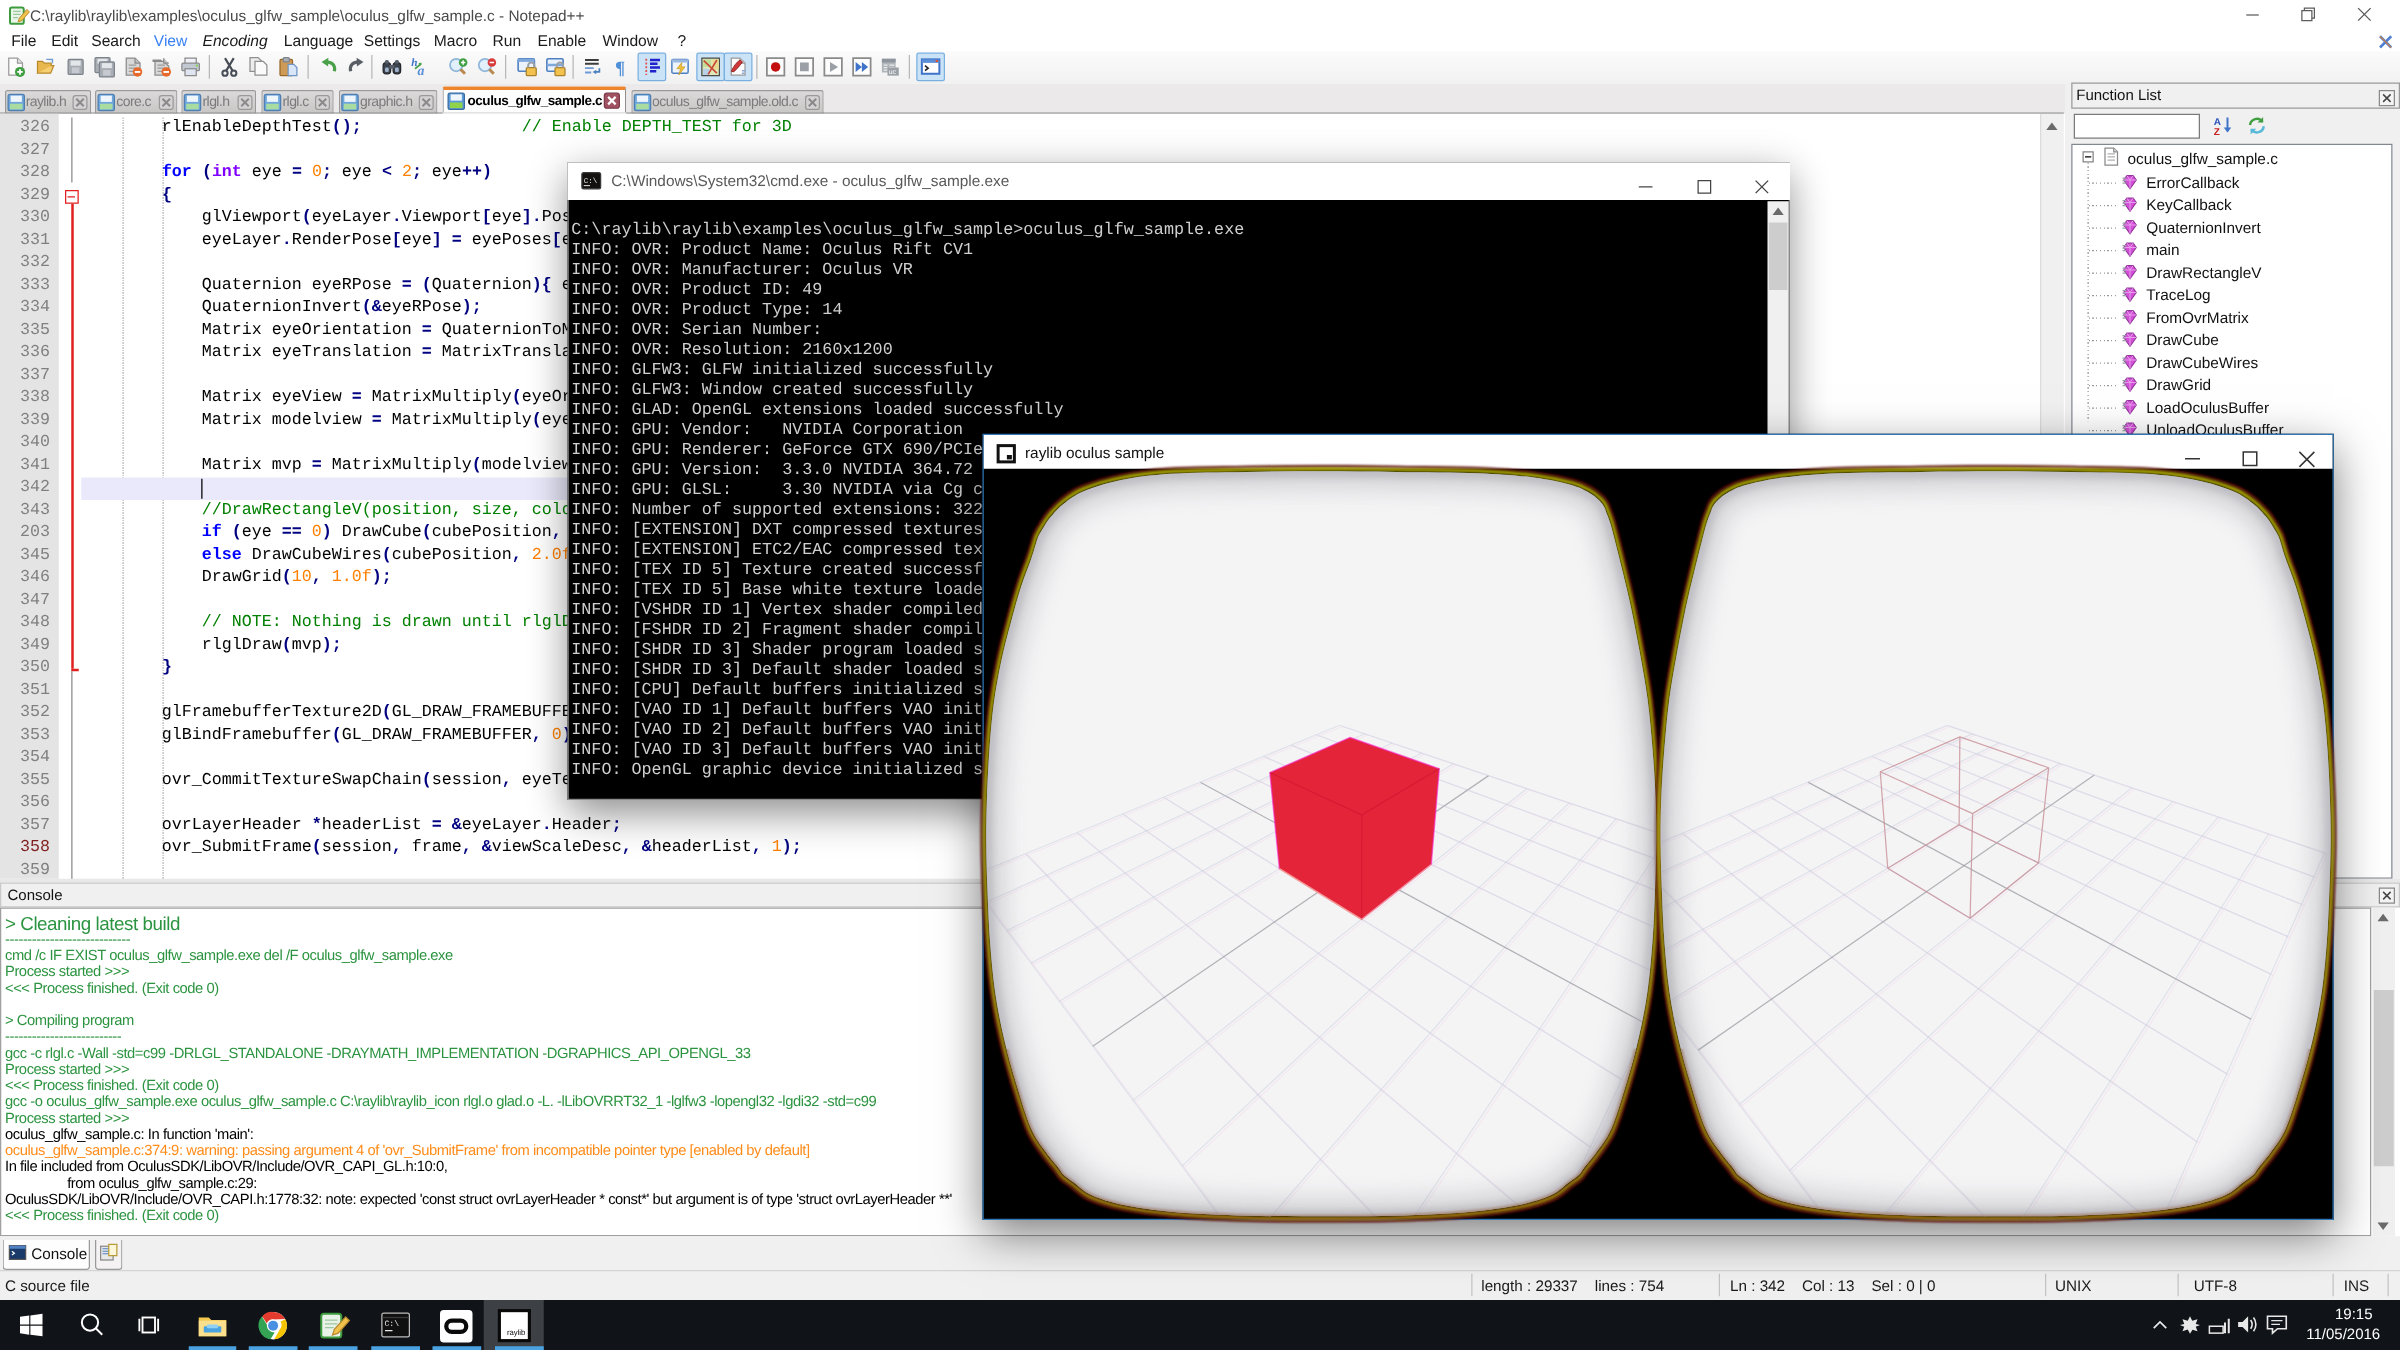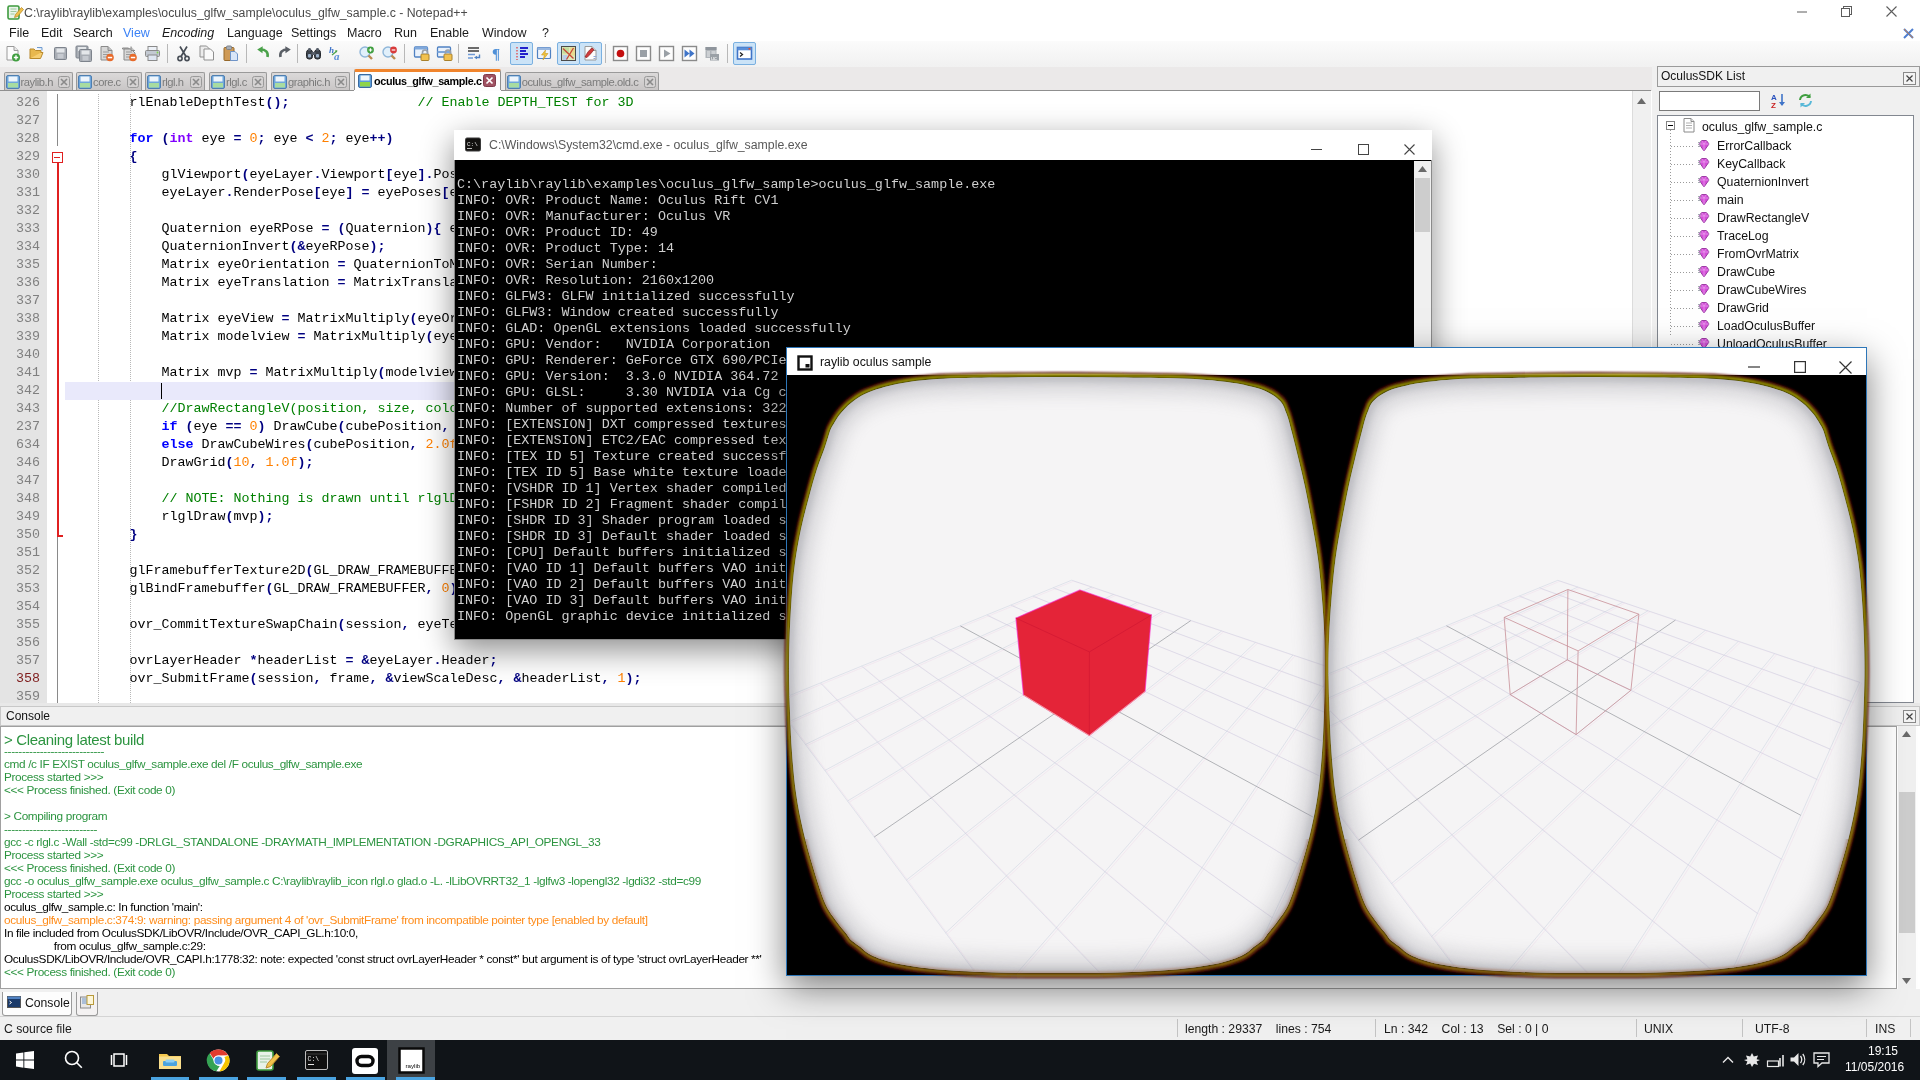--- a/index.html
+++ b/index.html
@@ -336,23 +336,23 @@
 <div class="t mono" style="left:0;top:310px;width:40px;text-align:right;font-size:13.33px;color:#808080;line-height:18px">338</div>
 <div class="t mono" style="left:65.5px;top:310px;font-size:13.33px;color:#000;line-height:18px">            Matrix eyeView <span style="color:#000080;font-weight:bold;">=</span> MatrixMultiply<span style="color:#000080;font-weight:bold;">(</span>eyeOrientation<span style="color:#000080;font-weight:bold;">,</span> eyeTr</div>
 <div class="t mono" style="left:0;top:328px;width:40px;text-align:right;font-size:13.33px;color:#808080;line-height:18px">339</div>
 <div class="t mono" style="left:65.5px;top:328px;font-size:13.33px;color:#000;line-height:18px">            Matrix modelview <span style="color:#000080;font-weight:bold;">=</span> MatrixMultiply<span style="color:#000080;font-weight:bold;">(</span>eyeView<span style="color:#000080;font-weight:bold;">,</span> eyeProject</div>
 <div class="t mono" style="left:0;top:346px;width:40px;text-align:right;font-size:13.33px;color:#808080;line-height:18px">340</div>
 <div class="t mono" style="left:0;top:364px;width:40px;text-align:right;font-size:13.33px;color:#808080;line-height:18px">341</div>
 <div class="t mono" style="left:65.5px;top:364px;font-size:13.33px;color:#000;line-height:18px">            Matrix mvp <span style="color:#000080;font-weight:bold;">=</span> MatrixMultiply<span style="color:#000080;font-weight:bold;">(</span>modelview<span style="color:#000080;font-weight:bold;">,</span> eyeProjections</div>
 <div class="t mono" style="left:0;top:382px;width:40px;text-align:right;font-size:13.33px;color:#808080;line-height:18px">342</div>
 <div class="t mono" style="left:0;top:400px;width:40px;text-align:right;font-size:13.33px;color:#808080;line-height:18px">343</div>
 <div class="t mono" style="left:65.5px;top:400px;font-size:13.33px;color:#000;line-height:18px">            <span style="color:#008000;">//DrawRectangleV(position, size, color);</span></div>
-<div class="t mono" style="left:0;top:418px;width:40px;text-align:right;font-size:13.33px;color:#808080;line-height:18px">237</div>
+<div class="t mono" style="left:0;top:418px;width:40px;text-align:right;font-size:13.33px;color:#808080;line-height:18px">203</div>
 <div class="t mono" style="left:65.5px;top:418px;font-size:13.33px;color:#000;line-height:18px">            <span style="color:#0000ff;font-weight:bold;">if</span> <span style="color:#000080;font-weight:bold;">(</span>eye <span style="color:#000080;font-weight:bold;">=</span><span style="color:#000080;font-weight:bold;">=</span> <span style="color:#ff8000;">0</span><span style="color:#000080;font-weight:bold;">)</span> DrawCube<span style="color:#000080;font-weight:bold;">(</span>cubePosition<span style="color:#000080;font-weight:bold;">,</span> <span style="color:#ff8000;">2.0f</span><span style="color:#000080;font-weight:bold;">,</span> <span style="color:#ff8000;">2.0f</span><span style="color:#000080;font-weight:bold;">,</span> <span style="color:#ff8000;">2.0f</span></div>
-<div class="t mono" style="left:0;top:436px;width:40px;text-align:right;font-size:13.33px;color:#808080;line-height:18px">634</div>
+<div class="t mono" style="left:0;top:436px;width:40px;text-align:right;font-size:13.33px;color:#808080;line-height:18px">345</div>
 <div class="t mono" style="left:65.5px;top:436px;font-size:13.33px;color:#000;line-height:18px">            <span style="color:#0000ff;font-weight:bold;">else</span> DrawCubeWires<span style="color:#000080;font-weight:bold;">(</span>cubePosition<span style="color:#000080;font-weight:bold;">,</span> <span style="color:#ff8000;">2.0f</span><span style="color:#000080;font-weight:bold;">,</span> <span style="color:#ff8000;">2.0f</span><span style="color:#000080;font-weight:bold;">,</span> <span style="color:#ff8000;">2.0f</span><span style="color:#000080;font-weight:bold;">,</span> MA</div>
 <div class="t mono" style="left:0;top:454px;width:40px;text-align:right;font-size:13.33px;color:#808080;line-height:18px">346</div>
 <div class="t mono" style="left:65.5px;top:454px;font-size:13.33px;color:#000;line-height:18px">            DrawGrid<span style="color:#000080;font-weight:bold;">(</span><span style="color:#ff8000;">10</span><span style="color:#000080;font-weight:bold;">,</span> <span style="color:#ff8000;">1.0f</span><span style="color:#000080;font-weight:bold;">)</span><span style="color:#000080;font-weight:bold;">;</span></div>
 <div class="t mono" style="left:0;top:472px;width:40px;text-align:right;font-size:13.33px;color:#808080;line-height:18px">347</div>
 <div class="t mono" style="left:0;top:490px;width:40px;text-align:right;font-size:13.33px;color:#808080;line-height:18px">348</div>
 <div class="t mono" style="left:65.5px;top:490px;font-size:13.33px;color:#000;line-height:18px">            <span style="color:#008000;">// NOTE: Nothing is drawn until rlglDraw()</span></div>
 <div class="t mono" style="left:0;top:508px;width:40px;text-align:right;font-size:13.33px;color:#808080;line-height:18px">349</div>
 <div class="t mono" style="left:65.5px;top:508px;font-size:13.33px;color:#000;line-height:18px">            rlglDraw<span style="color:#000080;font-weight:bold;">(</span>mvp<span style="color:#000080;font-weight:bold;">)</span><span style="color:#000080;font-weight:bold;">;</span></div>
 <div class="t mono" style="left:0;top:526px;width:40px;text-align:right;font-size:13.33px;color:#808080;line-height:18px">350</div>
 <div class="t mono" style="left:65.5px;top:526px;font-size:13.33px;color:#000;line-height:18px">        <span style="color:#000080;font-weight:bold;">}</span></div>
@@ -374,21 +374,21 @@
 <svg style="left:1637px;top:98px;" width="9" height="6" viewBox="0 0 9 6">
     <path d="M0 6l4.5-6 4.5 6z" fill="#6a6a6a"></path>
   </svg>
 <svg style="left:1637px;top:688px;" width="9" height="6" viewBox="0 0 9 6">
     <path d="M0 0l4.5 6 4.5-6z" fill="#6a6a6a"></path>
   </svg>
 <div class="a" style="left:1633px;top:355px;width:17px;height:28px;background:#cdcdcd"></div>
 <div class="a" style="left:1652px;top:66px;width:5px;height:637px;background:#f0f0f0"></div>
 <div class="a" style="left:1657px;top:66px;width:263px;height:637px;background:#f0f0f0"></div>
 <div class="a" style="left:1657px;top:66px;width:263px;height:21px;background:#f0f0f0;border:1px solid #9a9a9a"></div>
-<div class="t" style="left:1661px;top:69px;font-size:12px;color:#111;">OculusSDK List</div>
+<div class="t" style="left:1661px;top:69px;font-size:12px;color:#111;">Function List</div>
 <svg style="left:1903px;top:72px;" width="13" height="13" viewBox="0 0 13 13">
     <rect x="0.5" y="0.5" width="12" height="12" fill="#f4f4f4" stroke="#8a8a8a"></rect>
     <path d="M3.5 3.5l6 6M9.5 3.5l-6 6" stroke="#444" stroke-width="1.2"></path>
   </svg>
 <div class="a" style="left:1659px;top:91px;width:101px;height:20px;background:#fff;border:1px solid #7a7a7a"></div>
 <svg style="left:1771px;top:92px;" width="17" height="17" viewBox="0 0 17 17">
     <text x="0" y="8" font-size="8" font-weight="bold" fill="#2a52be" font-family="Liberation Sans">A</text>
     <text x="0" y="16" font-size="8" font-weight="bold" fill="#c82020" font-family="Liberation Sans">Z</text>
     <path d="M11 2v11" stroke="#3f74c8" stroke-width="1.6"></path>
     <path d="M8 10l3 4 3-4z" fill="#3f74c8"></path>

